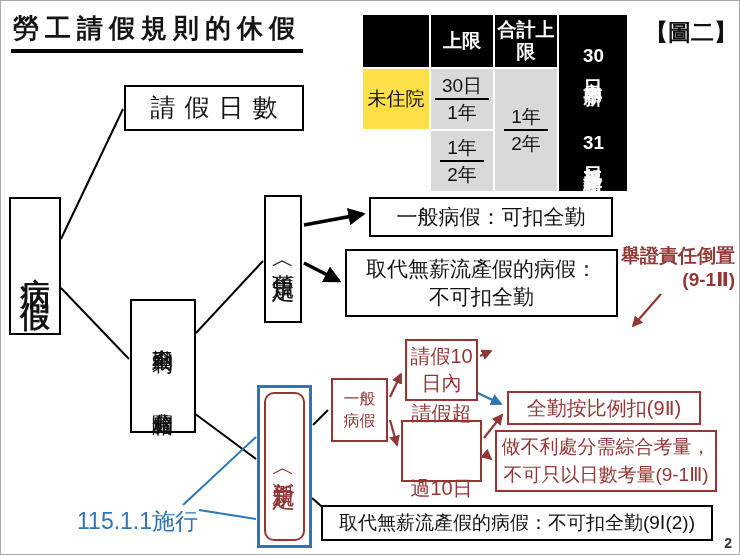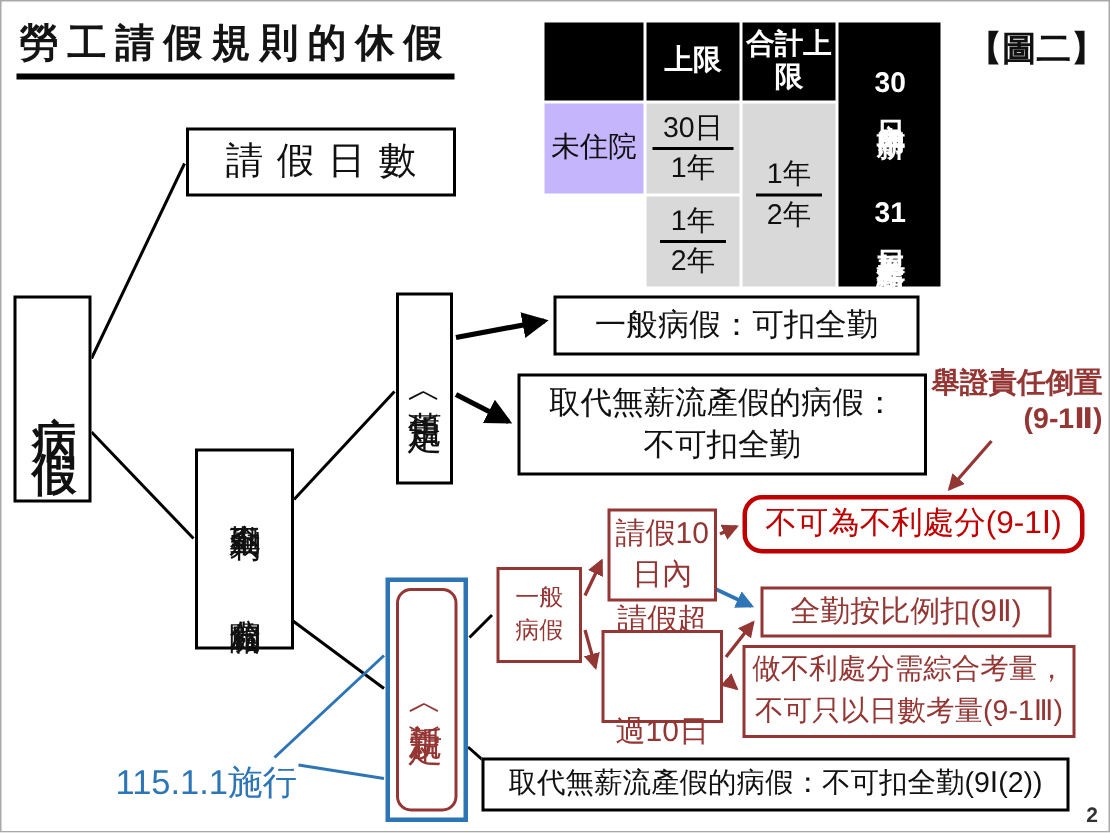--- a/index.html
+++ b/index.html
@@ -19,21 +19,21 @@
   
   .tbl{
     left:362px;top:14px;display:grid;
     grid-template-columns:66px 62px 62px 68px;
     grid-template-rows:52px 60px 60px;
     gap:2px;z-index:2;
   }
   .cell{display:flex;align-items:center;justify-content:center;text-align:center;
         font-size:19px;line-height:1.15;box-sizing:border-box;}
   .cell.head{background:#000;color:#fff;font-weight:700;}
-  .cell.lbl{background:#c4b5fd;}
+  .cell.lbl{background:#fde047;}
   .cell.val{background:#d9d9d9;}
   .p11{grid-column:1;grid-row:1}.p21{grid-column:2;grid-row:1}.p31{grid-column:3;grid-row:1}
   .p41{grid-column:4;grid-row:1 / span 3}
   .p12{grid-column:1;grid-row:2}.p22{grid-column:2;grid-row:2}
   .p32{grid-column:3;grid-row:2 / span 2}
   .p13{grid-column:1;grid-row:3}.p23{grid-column:2;grid-row:3}
   .frac{display:inline-flex;flex-direction:column;align-items:center;text-align:right;}
   .frac .ftop{border-bottom:2px solid #000;padding:0 7px 1px 7px;}
   .frac .fbot{padding-top:2px;}
   .vwrap{height:100%;writing-mode:vertical-rl;text-orientation:mixed;
@@ -187,21 +187,20 @@
   <div class="abs node mar within10">
     <span>請假10</span>
     <span>日內</span>
   </div>
 
   <div class="abs node mar over10">
     <span>請假超</span>
     <span>過10日</span>
   </div>
 
-  <div class="abs node no-adverse">不可為不利處分(9-1Ⅰ)</div>
 
   <div class="abs node mar proportional">全勤按比例扣(9Ⅱ)</div>
 
   <div class="abs node mar comprehensive">
     <span><span>做不利處分需</span><span class="b">綜合考量</span><span>，</span></span>
     <span>不可只以日數考量(9-1Ⅲ)</span>
   </div>
 
   <div class="abs burden">
     <span>舉證責任倒置</span>

